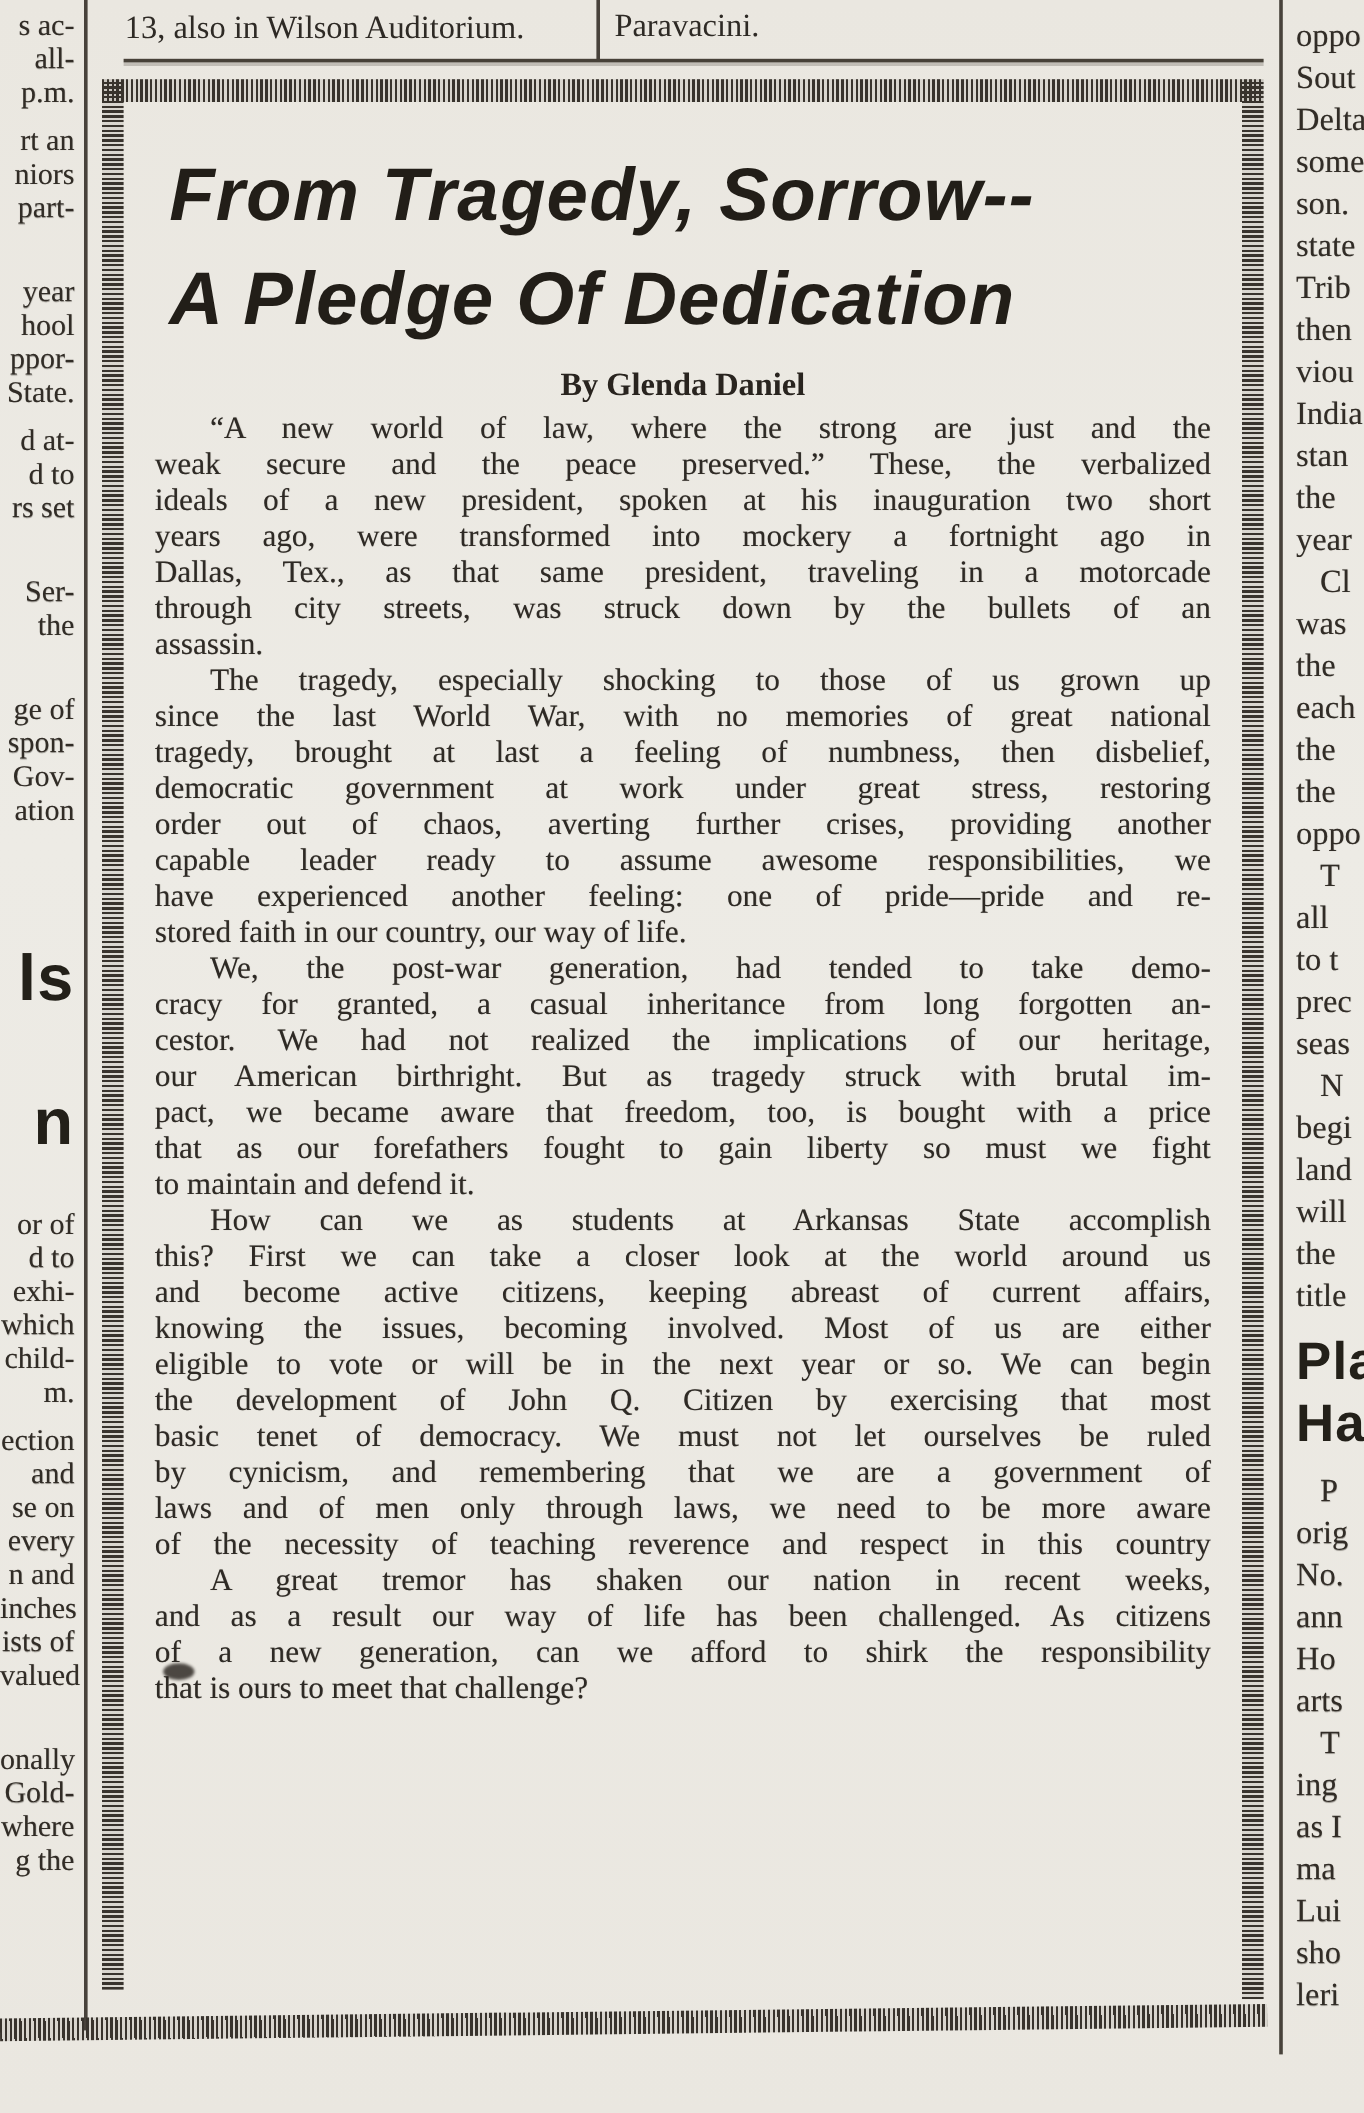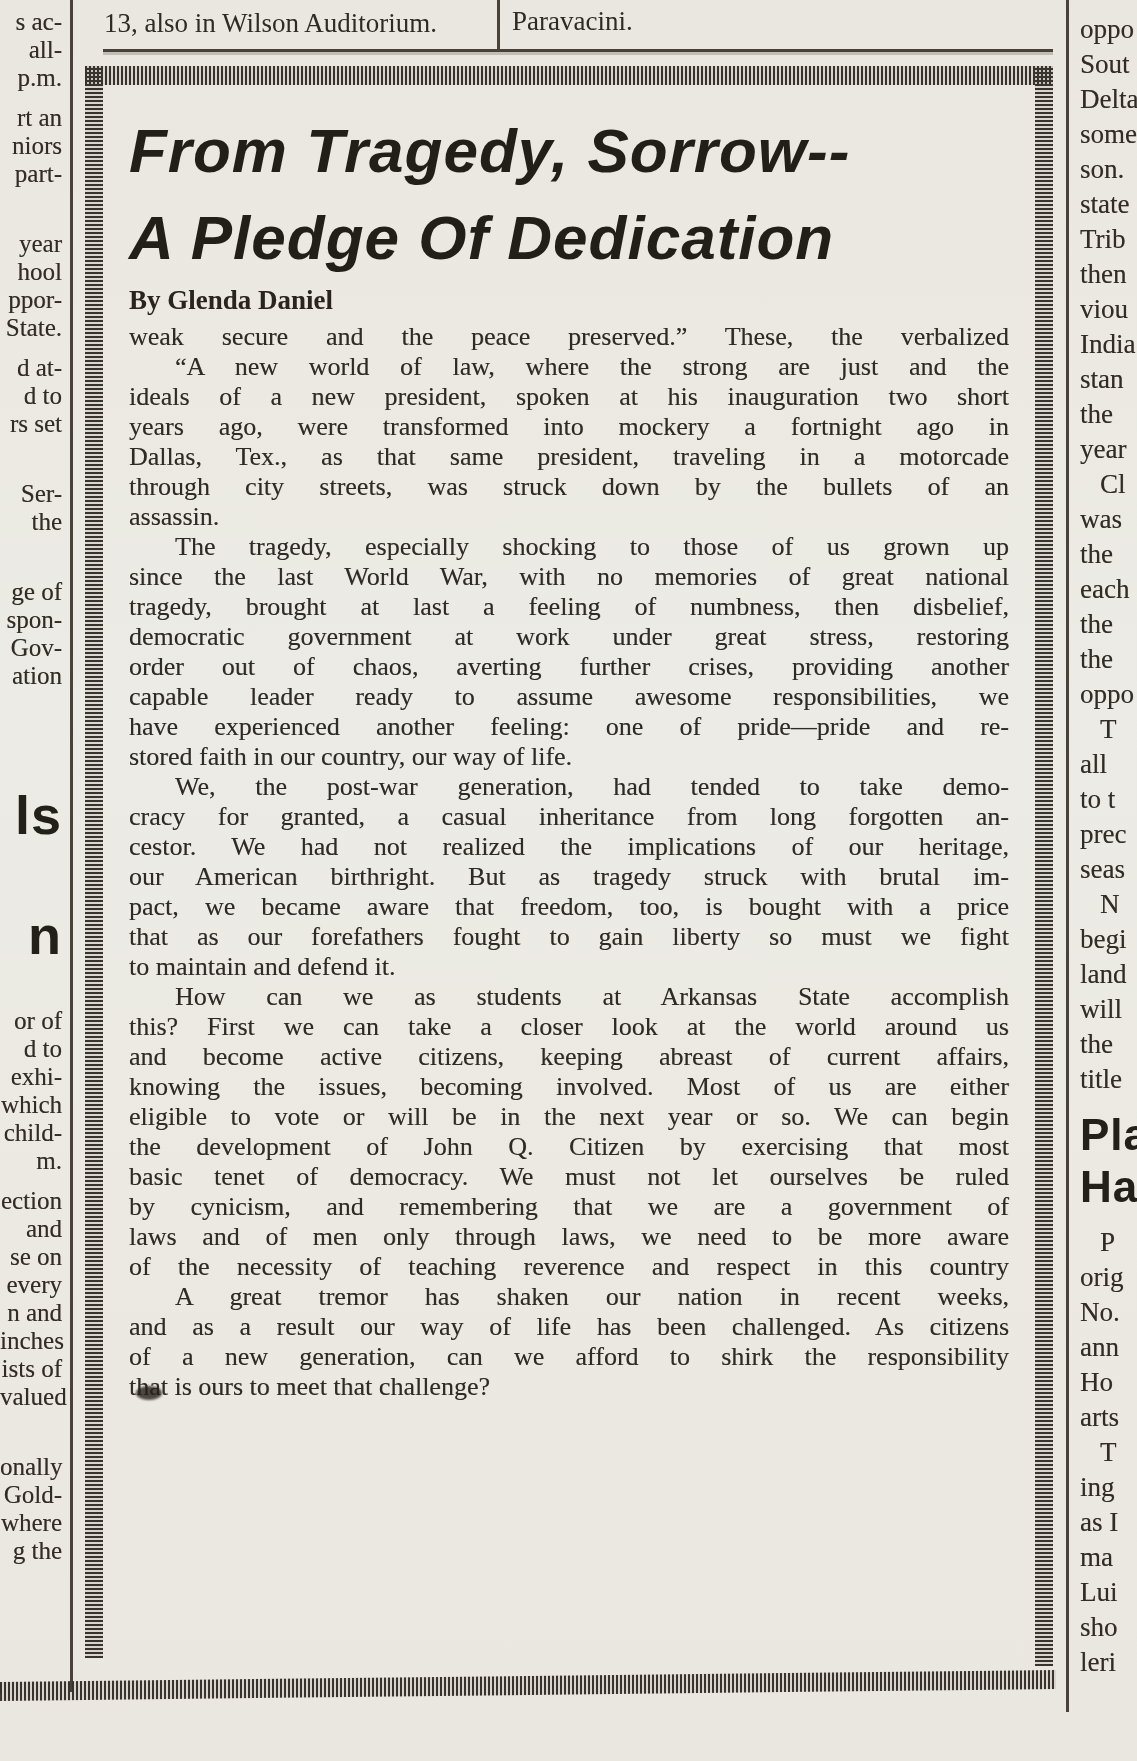--- a/index.html
+++ b/index.html
@@ -44,25 +44,25 @@
     background:repeating-linear-gradient(90deg,#38332d 0 2px, rgba(56,51,45,0.10) 2px 4px); }
   .top-border    { left:85px; top:66px;  width:968px; }
   .bottom-border { left:0;   top:1682px; width:1056px; transform:rotate(-0.65deg); transform-origin:left center; }
   .vborder { position:absolute; width:18px;
     background:repeating-linear-gradient(0deg,#38332d 0 2px, rgba(56,51,45,0.10) 2px 4px); }
   .left-border  { left:85px;   top:66px; height:1592px; }
   .right-border { left:1035px; top:66px; height:1600px; }
 
   
   .article { position:absolute; left:103px; top:85px; width:932px; padding:22px 0 0 26px; }
-  .headline { margin:0; font-family:"Liberation Sans","DejaVu Sans",sans-serif;
+  .headline { margin:12px; font-family:"Liberation Sans","DejaVu Sans",sans-serif;
     font-weight:700; font-style:italic; font-size:62px; line-height:87px;
     letter-spacing:1px; color:#221e18; }
   .hl-line { display:block; white-space:nowrap; }
-  .byline { width:880px; text-align:left; font-weight:700; font-size:27px;
+  .byline { width:880px; text-align:center; font-weight:700; font-size:27px;
     margin-top:4px; color:#29241f; }
   .body { width:880px; margin-top:6px; font-size:26px; line-height:30px;
     text-shadow:0.3px 0.3px 0.6px rgba(49,44,38,0.4); }
   .para { margin:0; }
   .jline { text-align:justify; text-align-last:justify; }
   .jline.first { text-indent:46px; }
   .jline.last { text-align-last:left; }
 
   .smudge { position:absolute; left:136px; top:1386px; width:26px; height:14px;
     background:#25201b; border-radius:50%; filter:blur(1.2px); opacity:0.8; }
@@ -129,22 +129,22 @@
   <div class="hborder bottom-border"></div>
 
   <div class="article">
     <h1 class="headline">
       <span class="hl-line">From Tragedy, Sorrow--</span>
       <span class="hl-line">A Pledge Of Dedication</span>
     </h1>
     <div class="byline">By Glenda Daniel</div>
     <div class="body">
         <div class="para">
+          <div class="jline first">“A new world of law, where the strong are just and the</div>
           <div class="jline">weak secure and the peace preserved.” These, the verbalized</div>
-          <div class="jline first">“A new world of law, where the strong are just and the</div>
           <div class="jline">ideals of a new president, spoken at his inauguration two short</div>
           <div class="jline">years ago, were transformed into mockery a fortnight ago in</div>
           <div class="jline">Dallas, Tex., as that same president, traveling in a motorcade</div>
           <div class="jline">through city streets, was struck down by the bullets of an</div>
           <div class="jline last">assassin.</div>
         </div>
         <div class="para">
           <div class="jline first">The tragedy, especially shocking to those of us grown up</div>
           <div class="jline">since the last World War, with no memories of great national</div>
           <div class="jline">tragedy, brought at last a feeling of numbness, then disbelief,</div>

